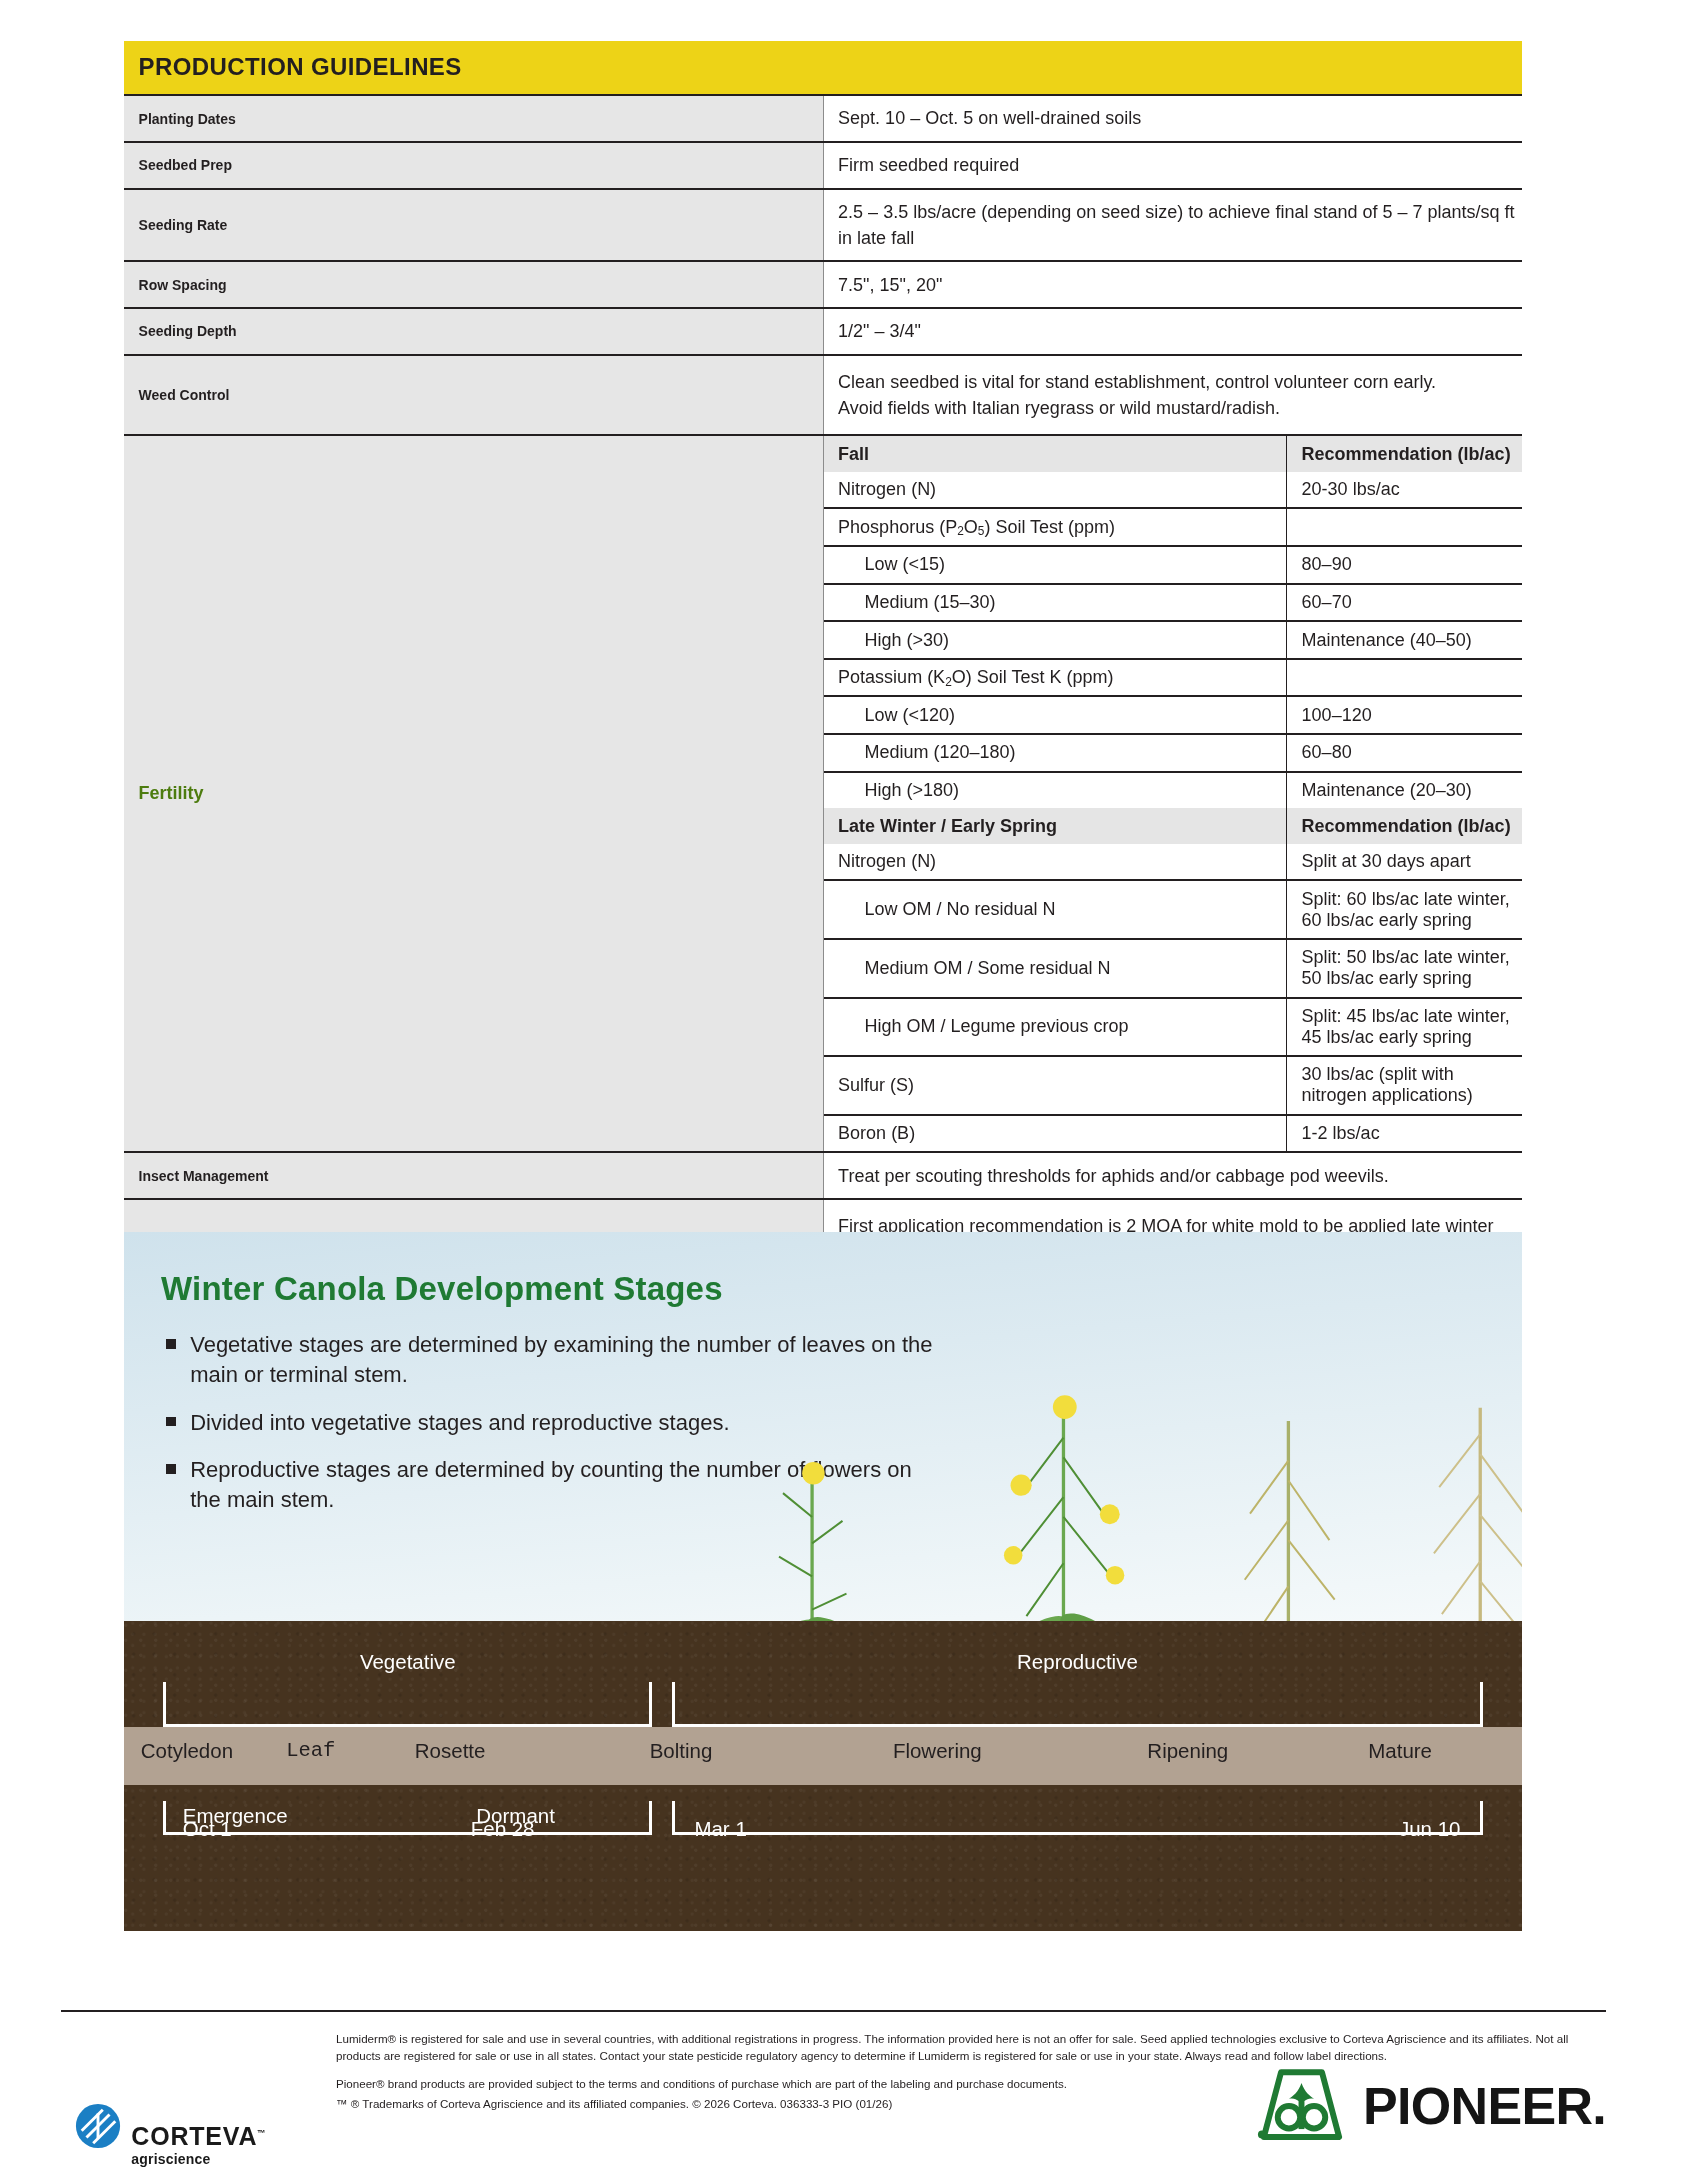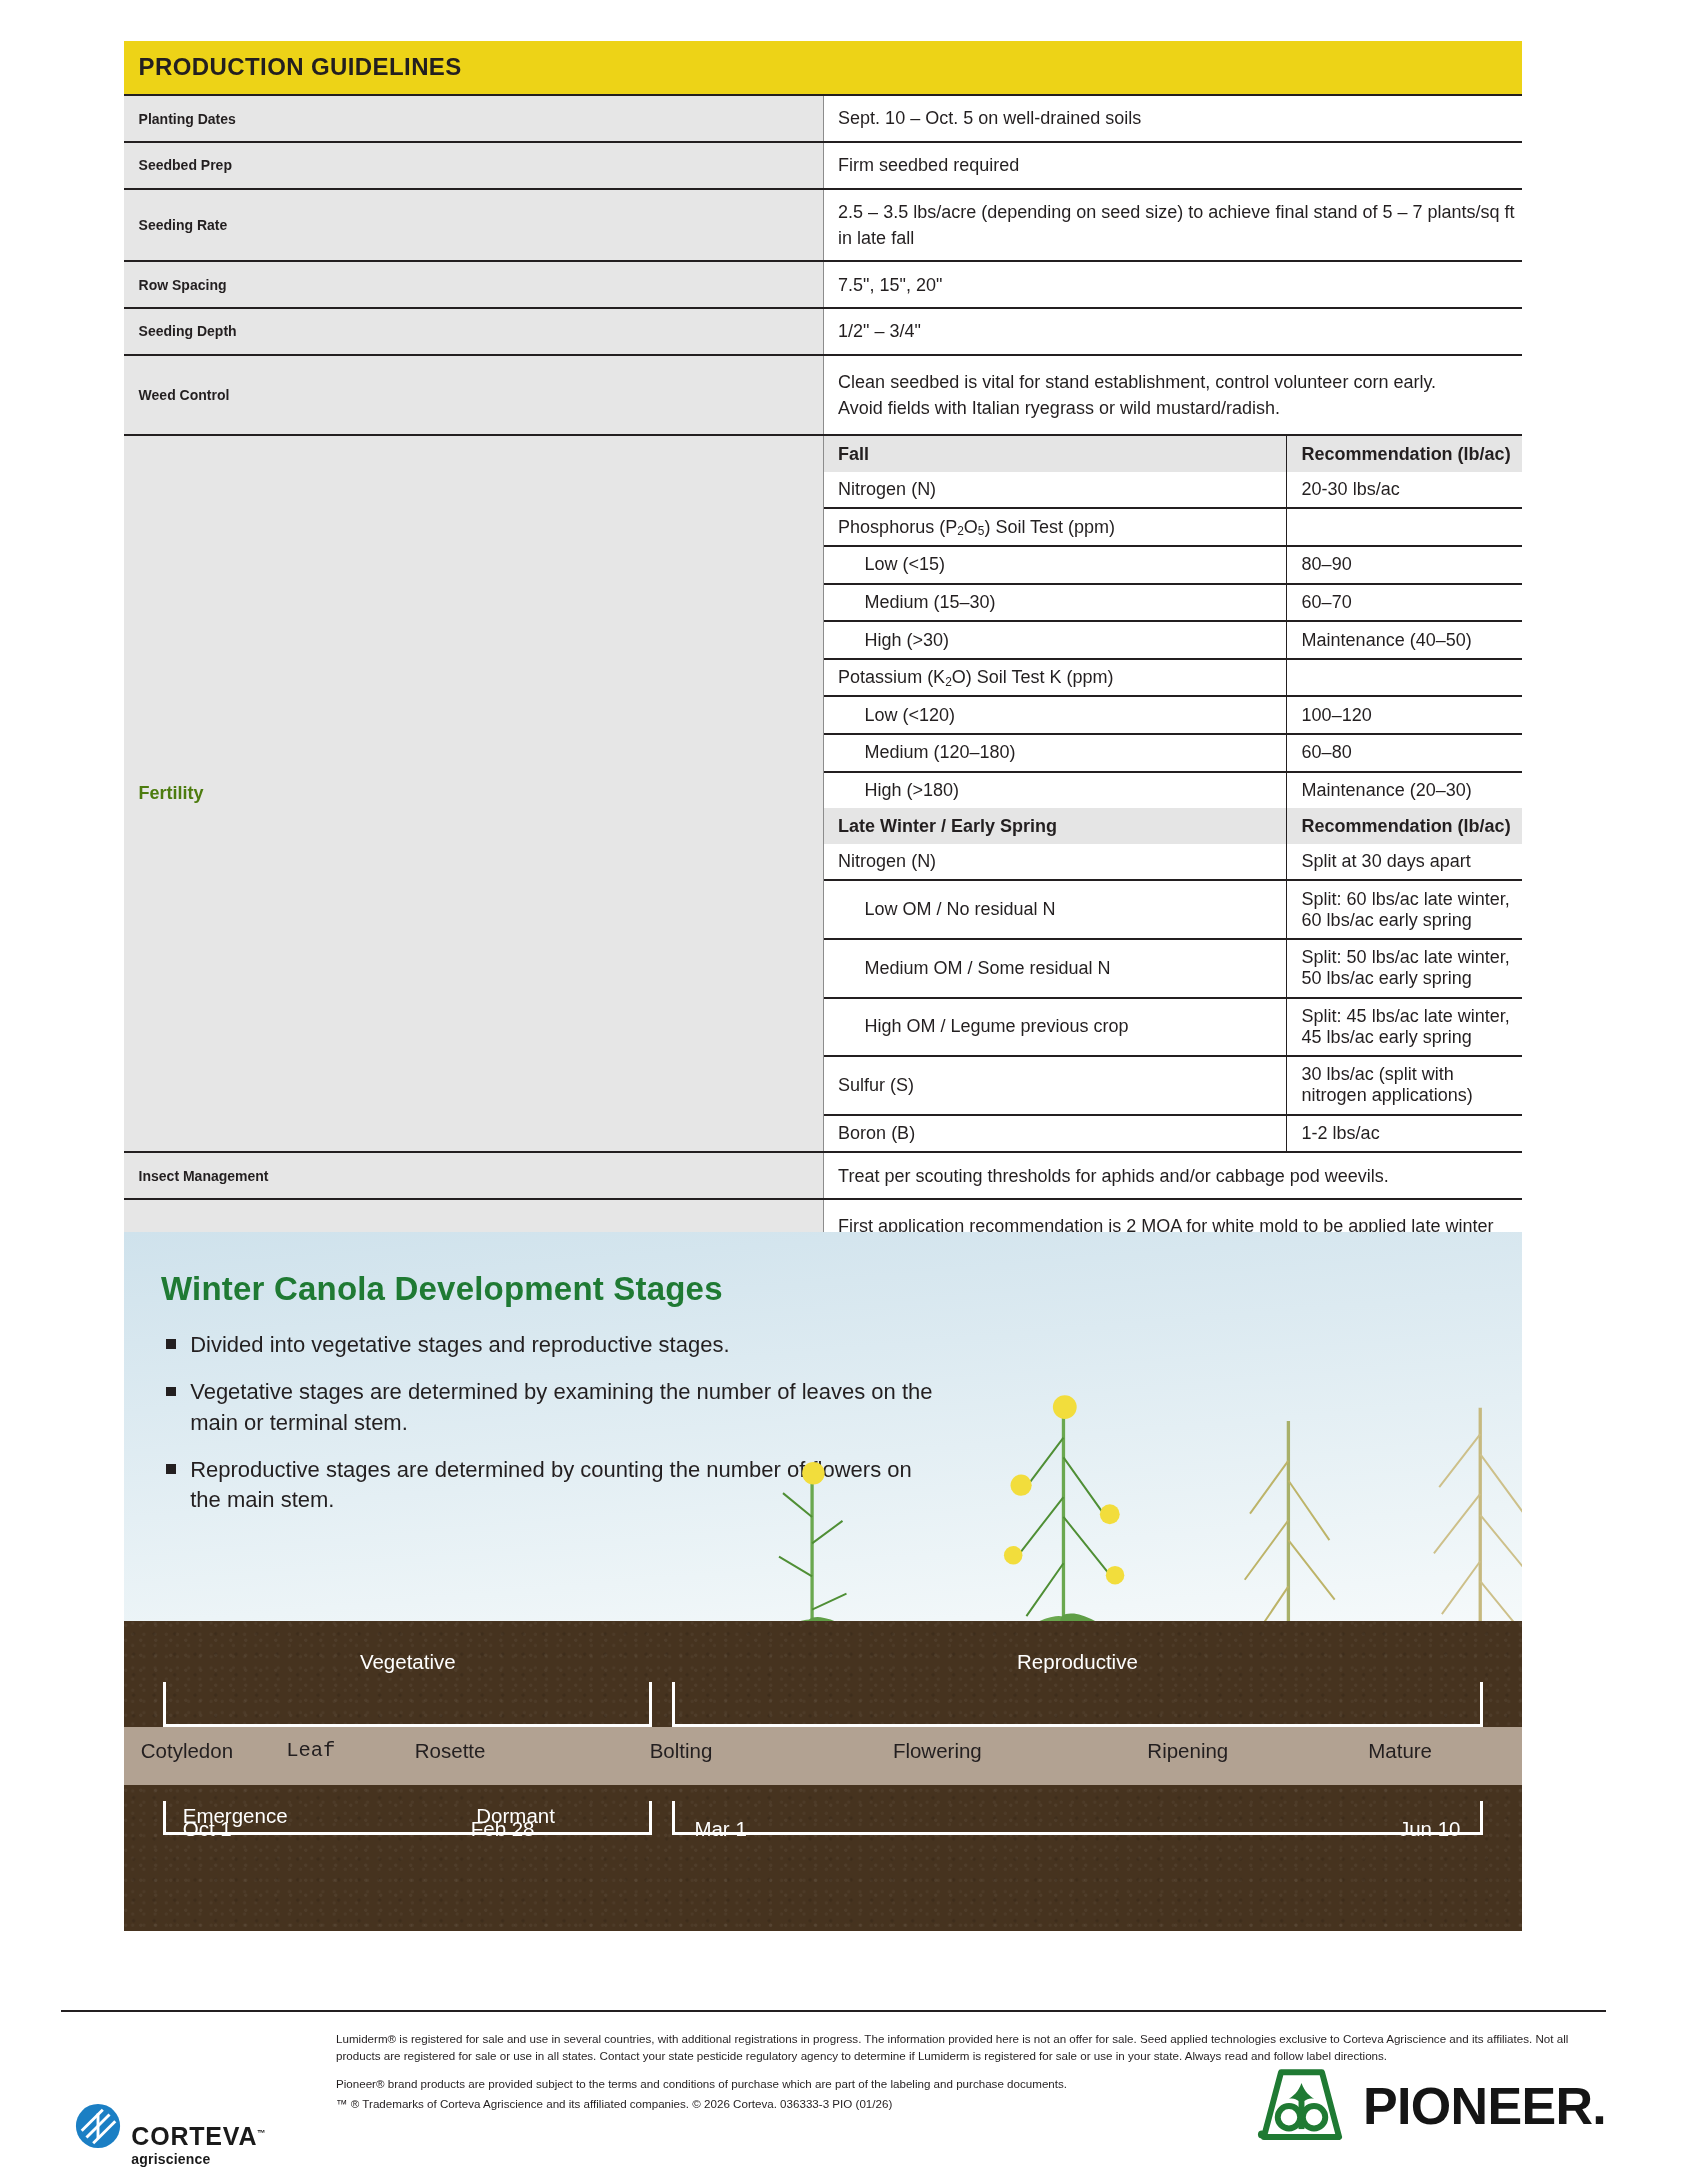--- a/index.html
+++ b/index.html
@@ -283,25 +283,25 @@
     </tr>
   </tbody>
     </table>
 </div>
 
 <div class="panel">
   <div class="panel-title">Winter Canola Development Stages</div>
   <div class="bullets" id="bullets">
       <div class="bul">
         <span class="sq"></span>
-        <span>Divided into vegetative stages and reproductive stages.</span>
+        <span>Vegetative stages are determined by examining the number of leaves on the main or terminal stem.</span>
       </div>
       <div class="bul">
         <span class="sq"></span>
-        <span>Vegetative stages are determined by examining the number of leaves on the main or terminal stem.</span>
+        <span>Divided into vegetative stages and reproductive stages.</span>
       </div>
       <div class="bul">
         <span class="sq"></span>
         <span>Reproductive stages are determined by counting the number of flowers on the main stem.</span>
       </div>
     </div>
 
   <div class="plants">
     <svg width="1398" height="344" viewBox="0 0 2113 520">
       <g stroke="#4f8f35" fill="none" stroke-width="3">

